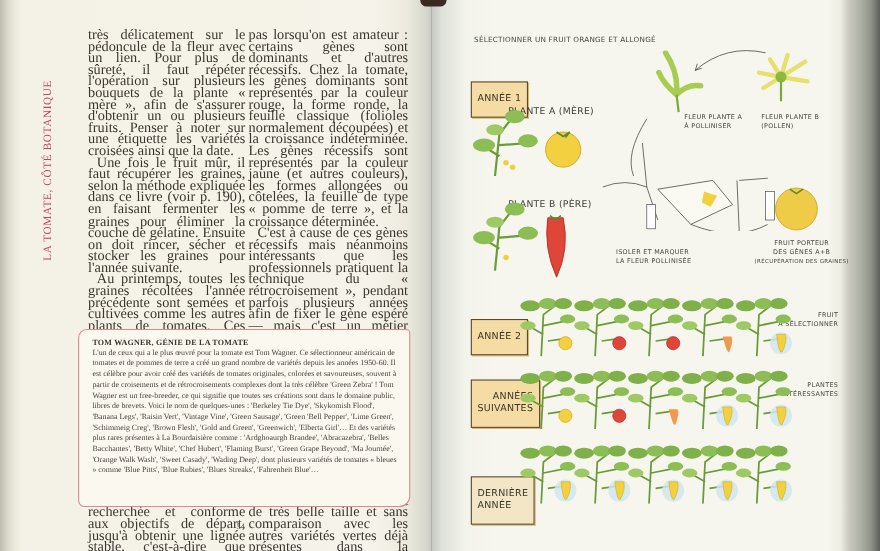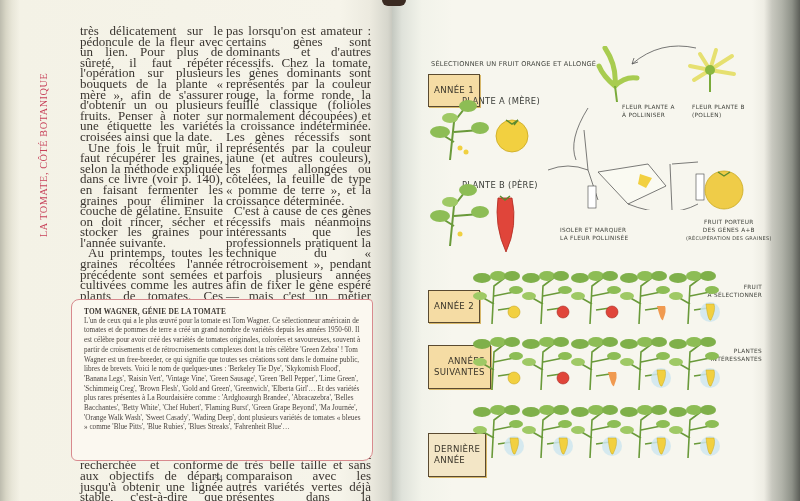--- a/index.html
+++ b/index.html
@@ -32,41 +32,41 @@
     position: absolute; left: 71px; top: 299px; width: 302px; height: 162px;
     border: 1.3px solid #d88a8e; border-radius: 8px 4px 10px 6px;
     padding: 7px 10px 22px 12px; background: #fbf8f0;
     font-family: "Liberation Serif", serif; font-size: 7.2px; line-height: 9.7px; color: #4a4440;
   }
   .sidebar-title { font-weight: bold; font-size: 7.3px; letter-spacing: 0.2px; color: #3a3530; }
   .folio { position: absolute; left: 215px; top: 474px; font-family: "Liberation Serif", serif; font-size: 7.5px; color: #555; }
 
   
   .rp-title { position: absolute; left: 430px; top: 19px; font-size: 19px; font-weight: 300; color: #3b3d38; letter-spacing: 0.8px; }
-  .rp-sub { position: absolute; left: 431px; top: 60px; font-size: 6.6px; color: #44463f; letter-spacing: 0.2px; }
+  .rp-sub { position: absolute; left: 431px; top: 32px; font-size: 6.6px; color: #44463f; letter-spacing: 0.2px; }
   .year-tag {
     position: absolute; background: #f5dca4; border: 1px solid #5a4a30; padding: 10px 5px;
     font-size: 8.6px; line-height: 11px; color: #3b362a; box-shadow: 1px 1px 0 #d8b86a;
   }
   .label-sm { position: absolute; font-size: 5.8px; line-height: 8px; color: #44463f; }
   .label-md { position: absolute; font-size: 8.4px; color: #3b3d38; }
   .plant-row { position: absolute; left: 470px; height: 58px; }
   .plant { position: absolute; width: 58px; height: 58px; }
   svg { display: block; }
 </style>
 </head>
 <body>
 
 <div class="book">
   <div class="page-left">
     <div class="running-head">LA TOMATE, CÔTÉ BOTANIQUE</div>
 
     <div class="col col-1">
       <p class="first">très délicatement sur le pédoncule de la fleur avec un lien. Pour plus de sûreté, il faut répéter l'opération sur plusieurs bouquets de la plante « mère », afin de s'assurer d'obtenir un ou plusieurs fruits. Penser à noter sur une étiquette les variétés croisées ainsi que la date.</p>
-      <p>Une fois le fruit mûr, il faut récupérer les graines, selon la méthode expliquée dans ce livre (voir p. 140), en faisant fermenter les graines pour éliminer la couche de gélatine. Ensuite on doit rincer, sécher et stocker les graines pour l'année suivante.</p>
+      <p>Une fois le fruit mûr, il faut récupérer les graines, selon la méthode expliquée dans ce livre (voir p. 190), en faisant fermenter les graines pour éliminer la couche de gélatine. Ensuite on doit rincer, sécher et stocker les graines pour l'année suivante.</p>
       <p>Au printemps, toutes les graines récoltées l'année précédente sont semées et cultivées comme les autres plants de tomates. Ces plantes issues de la première génération seront très hétérogènes. Celles qui produiront des fruits inintéressants seront supprimées, alors que les plantes produisant les fruits désirés seront bien évidemment conservées en récupérant leurs graines.</p>
       <p>Il faut procéder de la même manière chaque année pendant 6 ans au minimum afin de sélectionner la variété recherchée et conforme aux objectifs de départ, jusqu'à obtenir une lignée stable, c'est-à-dire que toutes les plantes doivent se ressembler et produire des fruits identiques.</p>
       <p>Cela peut paraître simple sur le papier, mais en réalité, il faut considérer un élément important et qu'on ne maîtrise absolument</p>
     </div>
     <div class="col col-2">
       <p class="first">pas lorsqu'on est amateur : certains gènes sont dominants et d'autres récessifs. Chez la tomate, les gènes dominants sont représentés par la couleur rouge, la forme ronde, la feuille classique (folioles normalement découpées) et la croissance indéterminée. Les gènes récessifs sont représentés par la couleur jaune (et autres couleurs), les formes allongées ou côtelées, la feuille de type « pomme de terre », et la croissance déterminée.</p>
       <p>C'est à cause de ces gènes récessifs mais néanmoins intéressants que les professionnels pratiquent la technique du « rétrocroisement », pendant parfois plusieurs années afin de fixer le gène espéré — mais c'est un métier avec des pratiques plus complexes peu employées par des amateurs.</p>
       <p>Il est également possible de laisser faire la nature, qui nous offre parfois des surprises, comme ce fut un jour le cas dans le potager de La Bourdaisière, avec la belle et grosse tomate rose nommée 'Brimmer'. En récupérant les graines, j'ai vu l'année suivante mûrir une grosse tomate… verte ! Cette tomate était vraiment de très belle taille et sans comparaison avec les autres variétés vertes déjà présentes dans la collection. J'ai donc pris la décision de fixer ce croisement et il m'a fallu 8 ans le faire. Je l'ai baptisée 'Reine de La Bourdaisière'.</p>
     </div>
 

